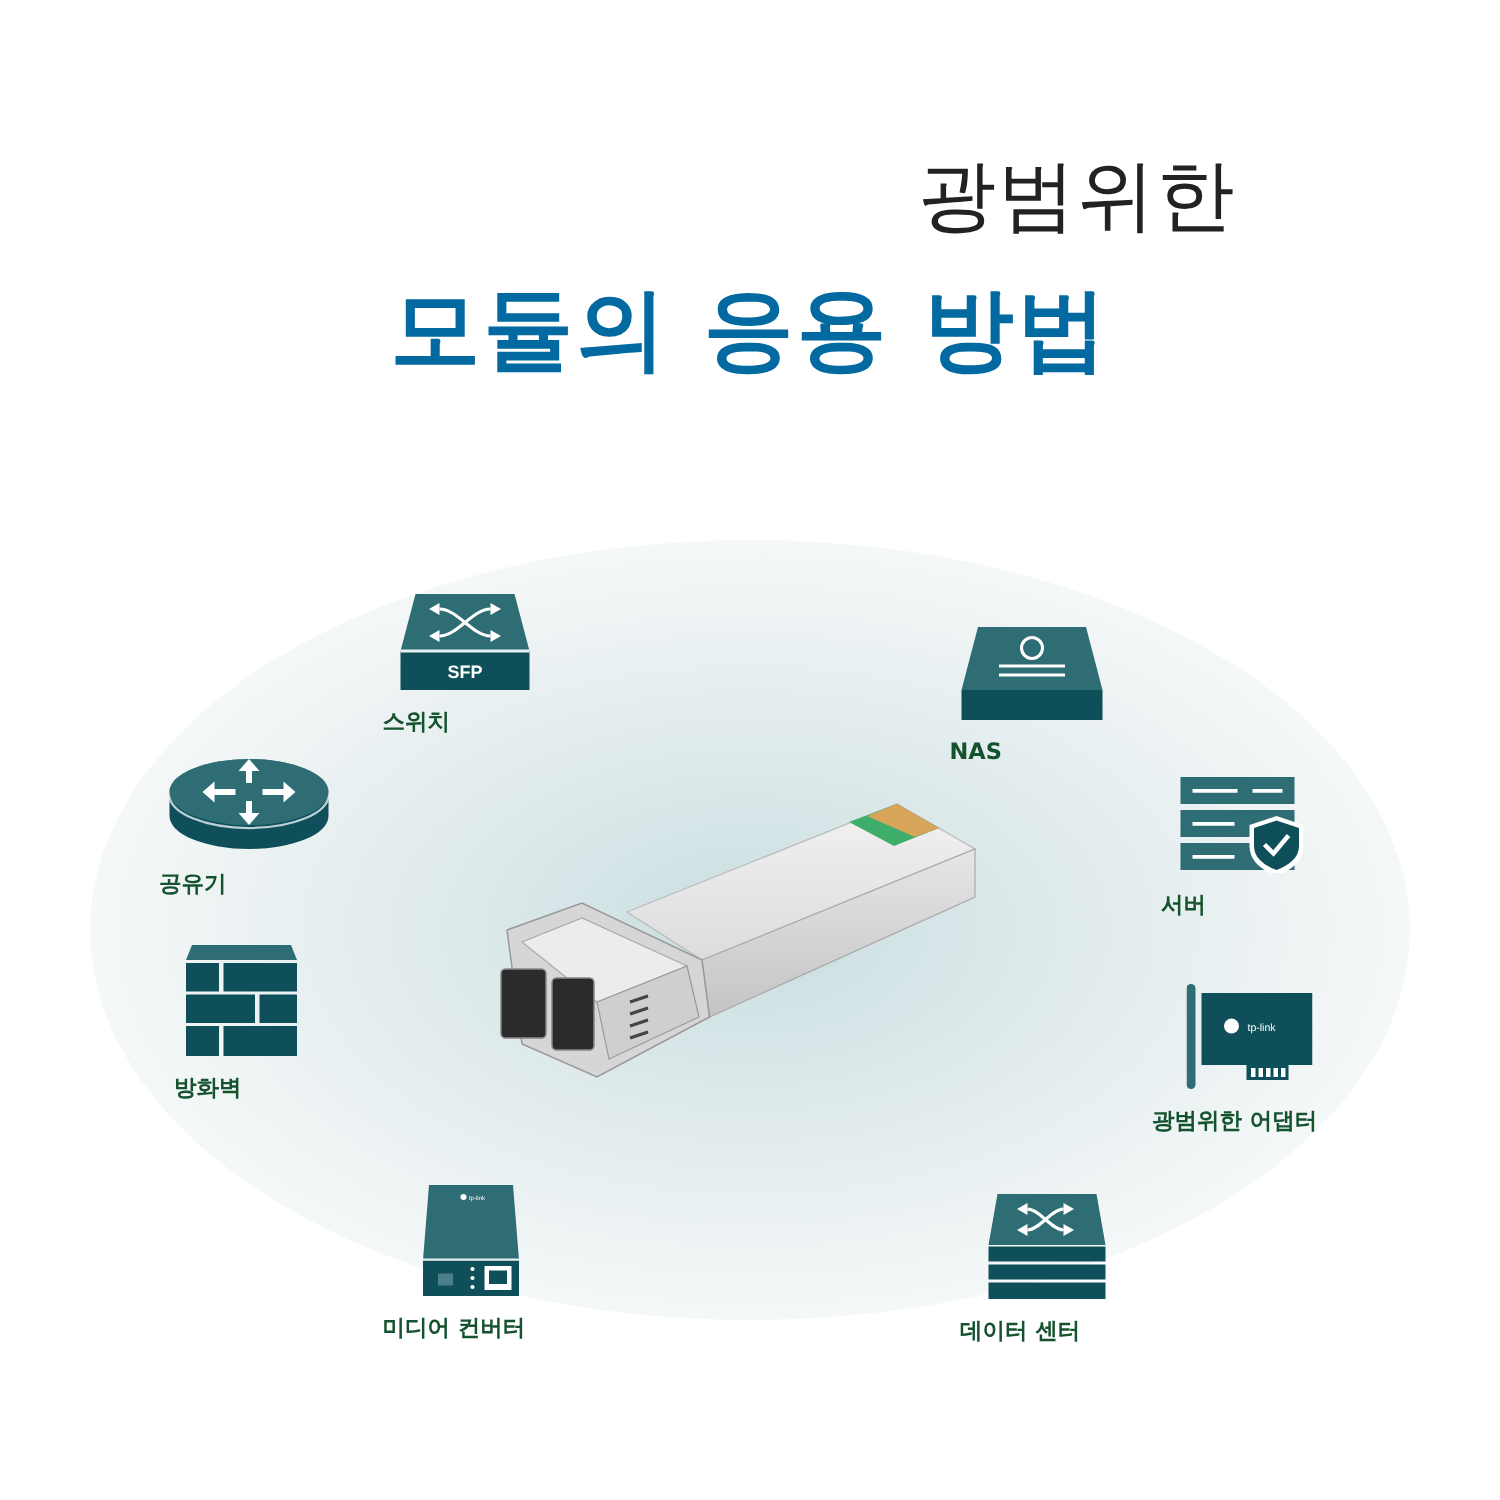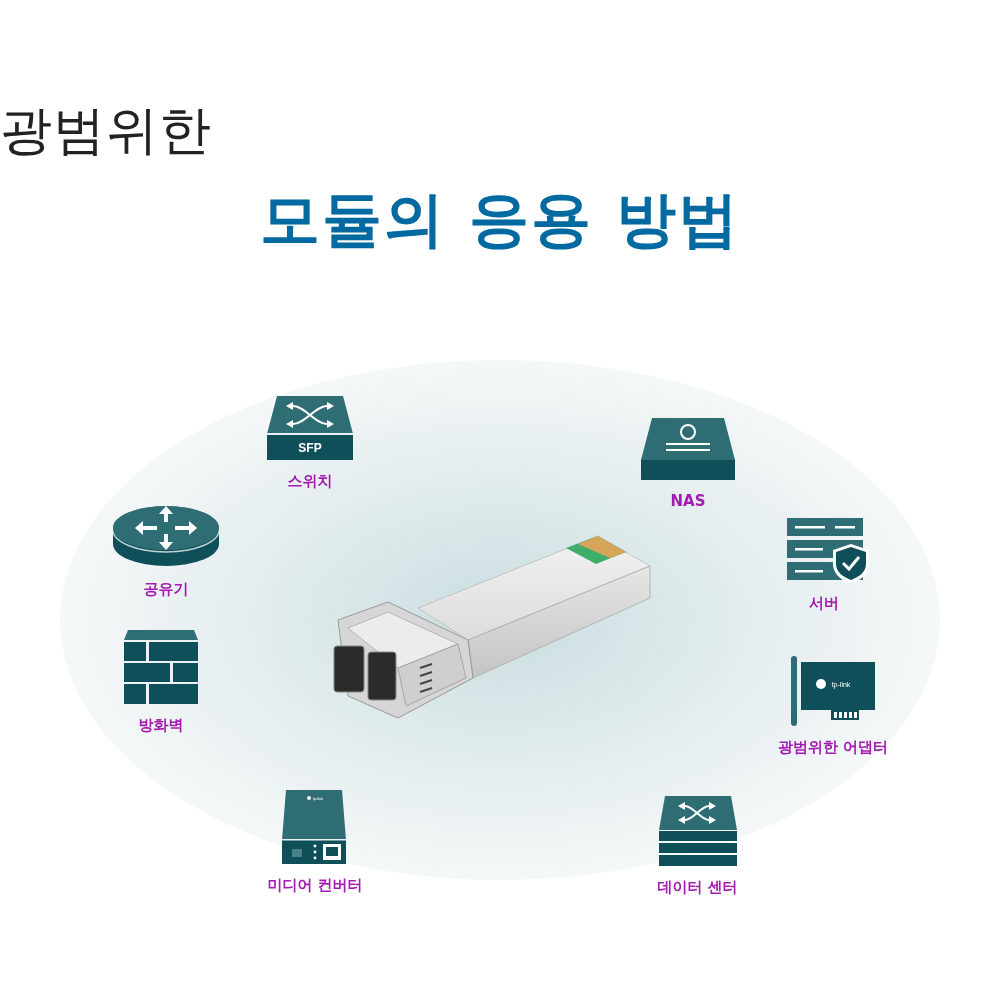--- a/index.html
+++ b/index.html
@@ -7,31 +7,31 @@
     width:1000px; height:1000px; position:relative; overflow:hidden;
     background:#ffffff;
     font-family:"DejaVu Sans", sans-serif;
   }
   .glow {
     position:absolute; left:60px; top:360px; width:880px; height:520px;
     border-radius:50%;
     background: radial-gradient(ellipse at center, #c9dde0 0%, #dde9eb 30%, #eef3f4 58%, #f9fbfb 78%, rgba(255,255,255,0) 100%);
   }
   .title-light {
-    position:absolute; left:0; top:96px; width:824px; text-align:left;
+    position:absolute; left:0; top:96px; width:824px; text-align:right;
     font-size:52px; font-weight:300; color:#222; letter-spacing:1px;
   }
   .title-bold {
     position:absolute; left:0; top:180px; width:1000px; text-align:center;
     font-size:60px; font-weight:bold; color:#0369a1; letter-spacing:2px;
   }
-  .device { position:absolute; text-align:center; }
+  .device { position:absolute; text-align:left; }
   .device svg { display:block; margin:0 auto; }
   .label {
-    display:block; margin-top:12px; font-size:15px; font-weight:bold; color:#a21caf;
+    display:block; margin-top:12px; font-size:15px; font-weight:bold; color:#14532d;
     white-space:nowrap;
   }
   .module { position:absolute; left:328px; top:528px; }
 </style>
 </head>
 <body>
 
 <div class="glow"></div>
 
 <div class="title-light">광범위한</div>

